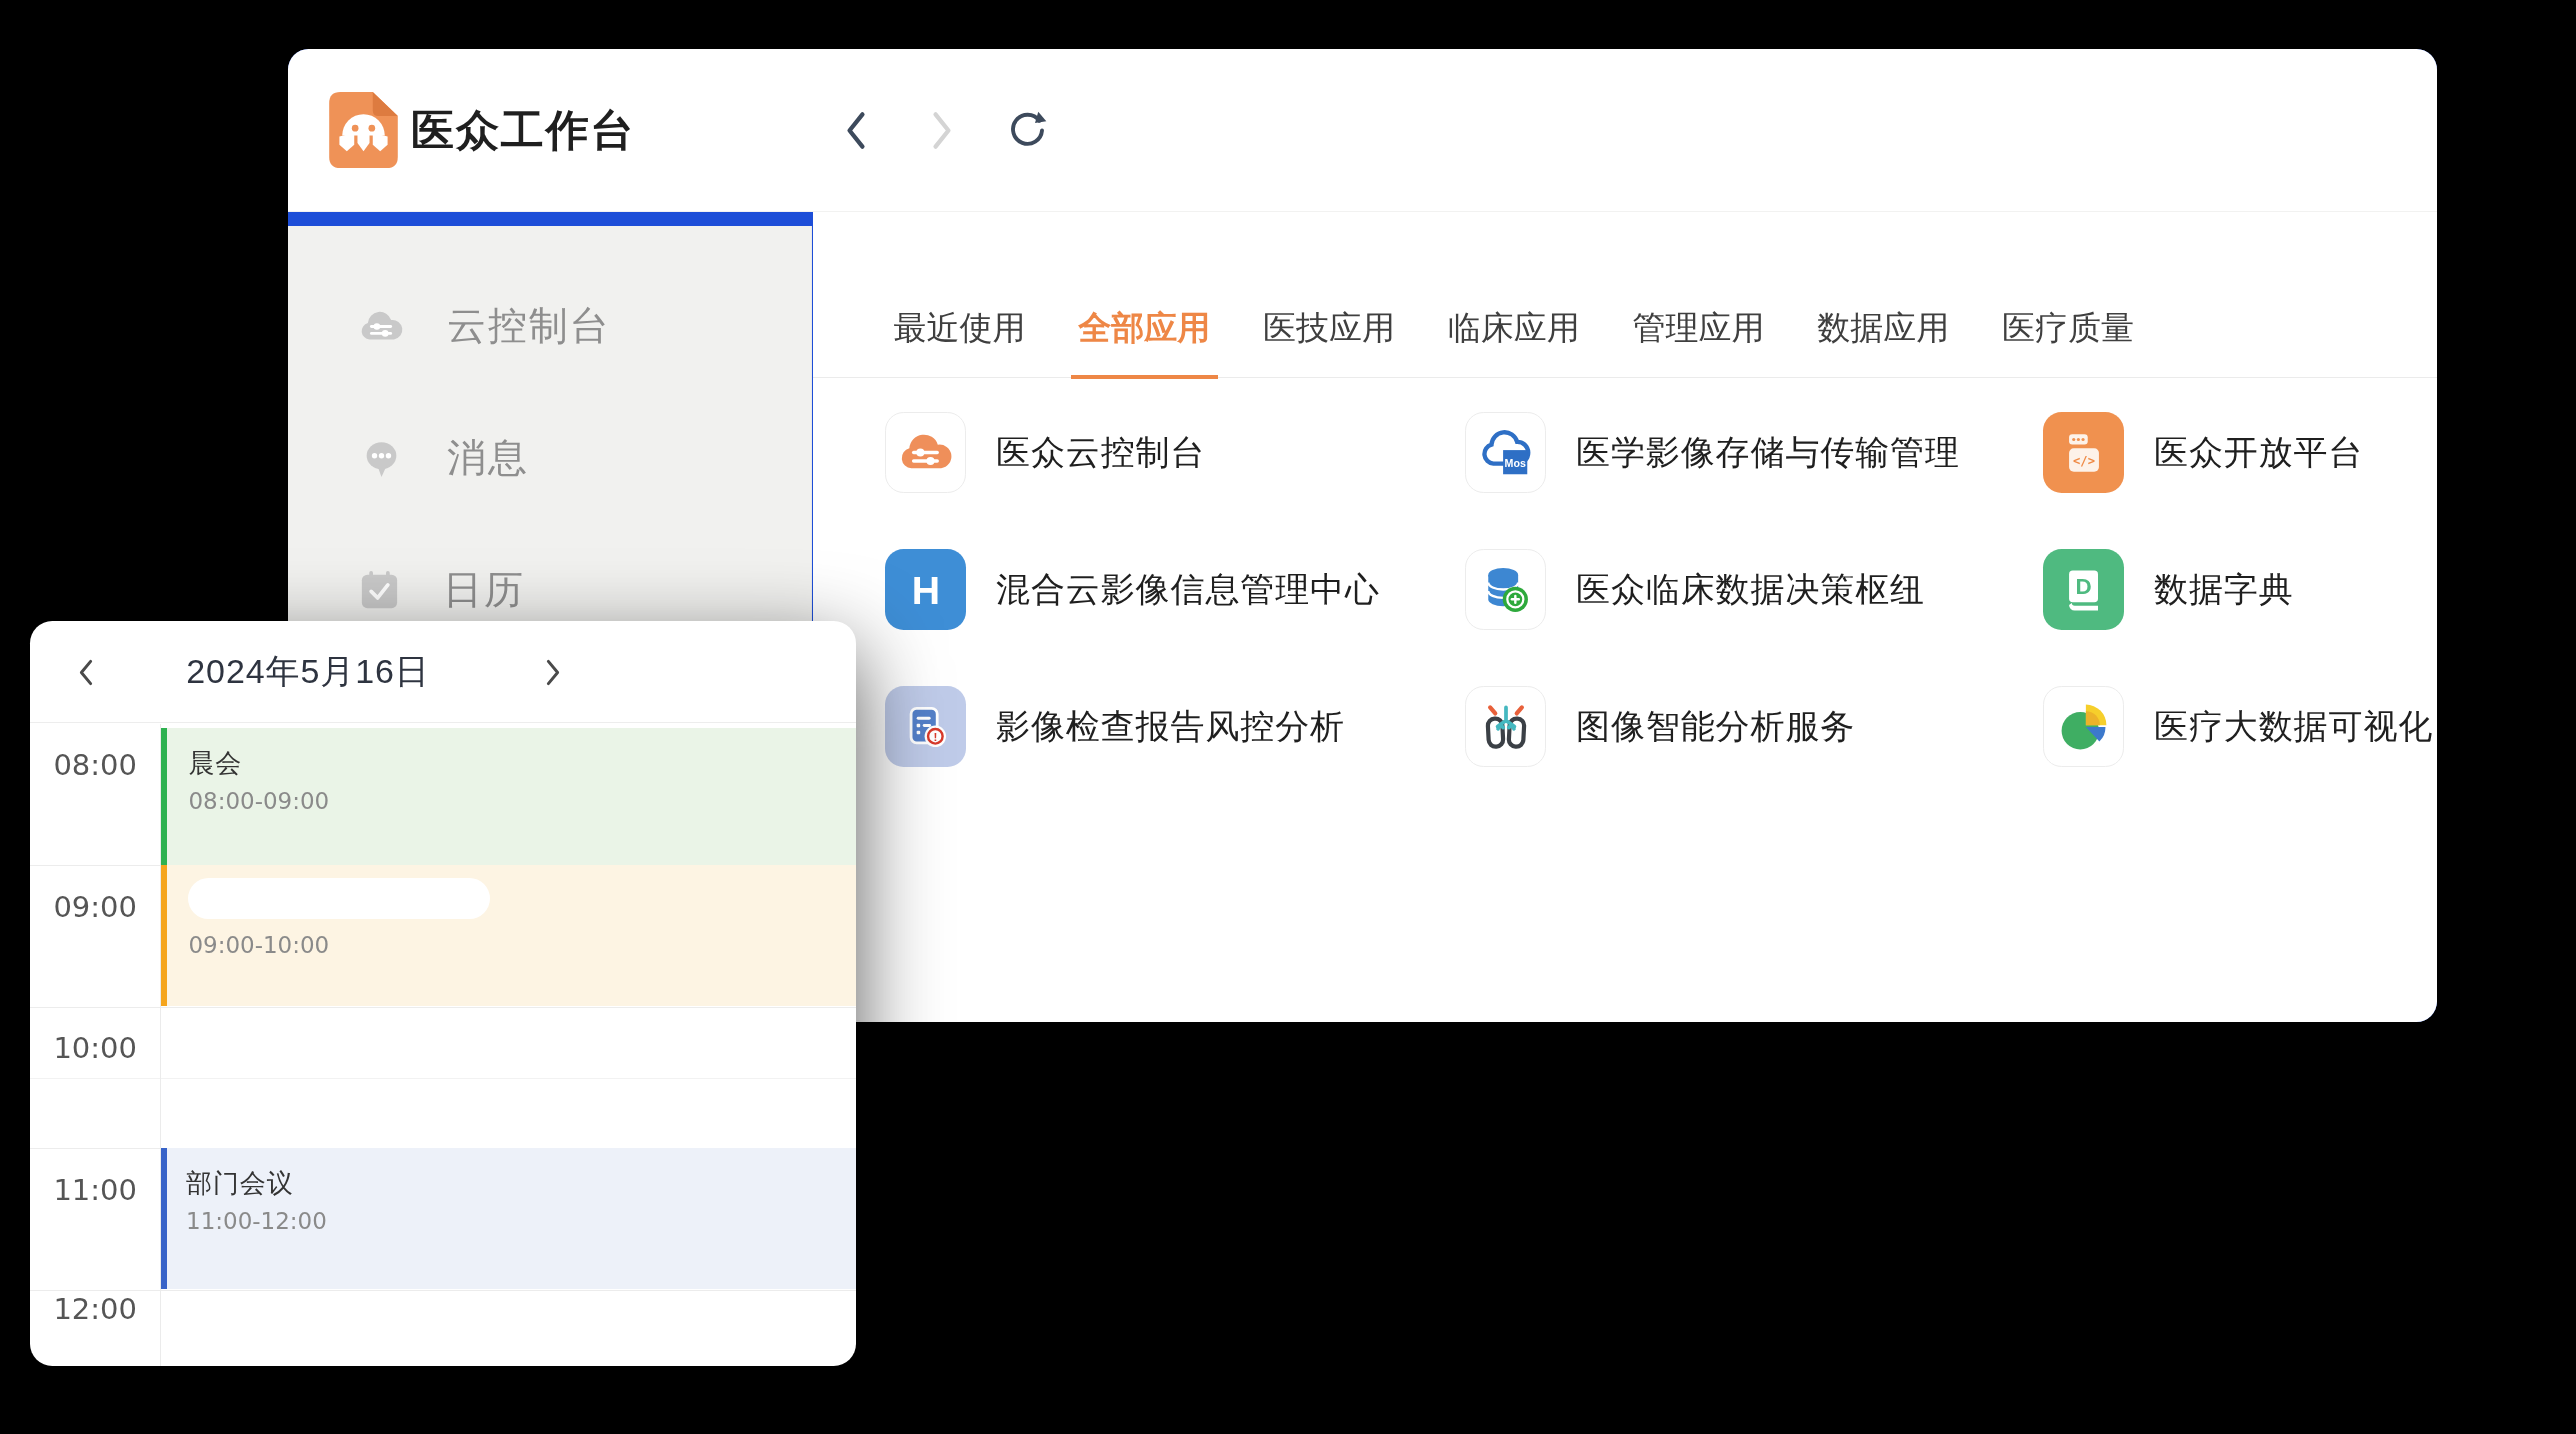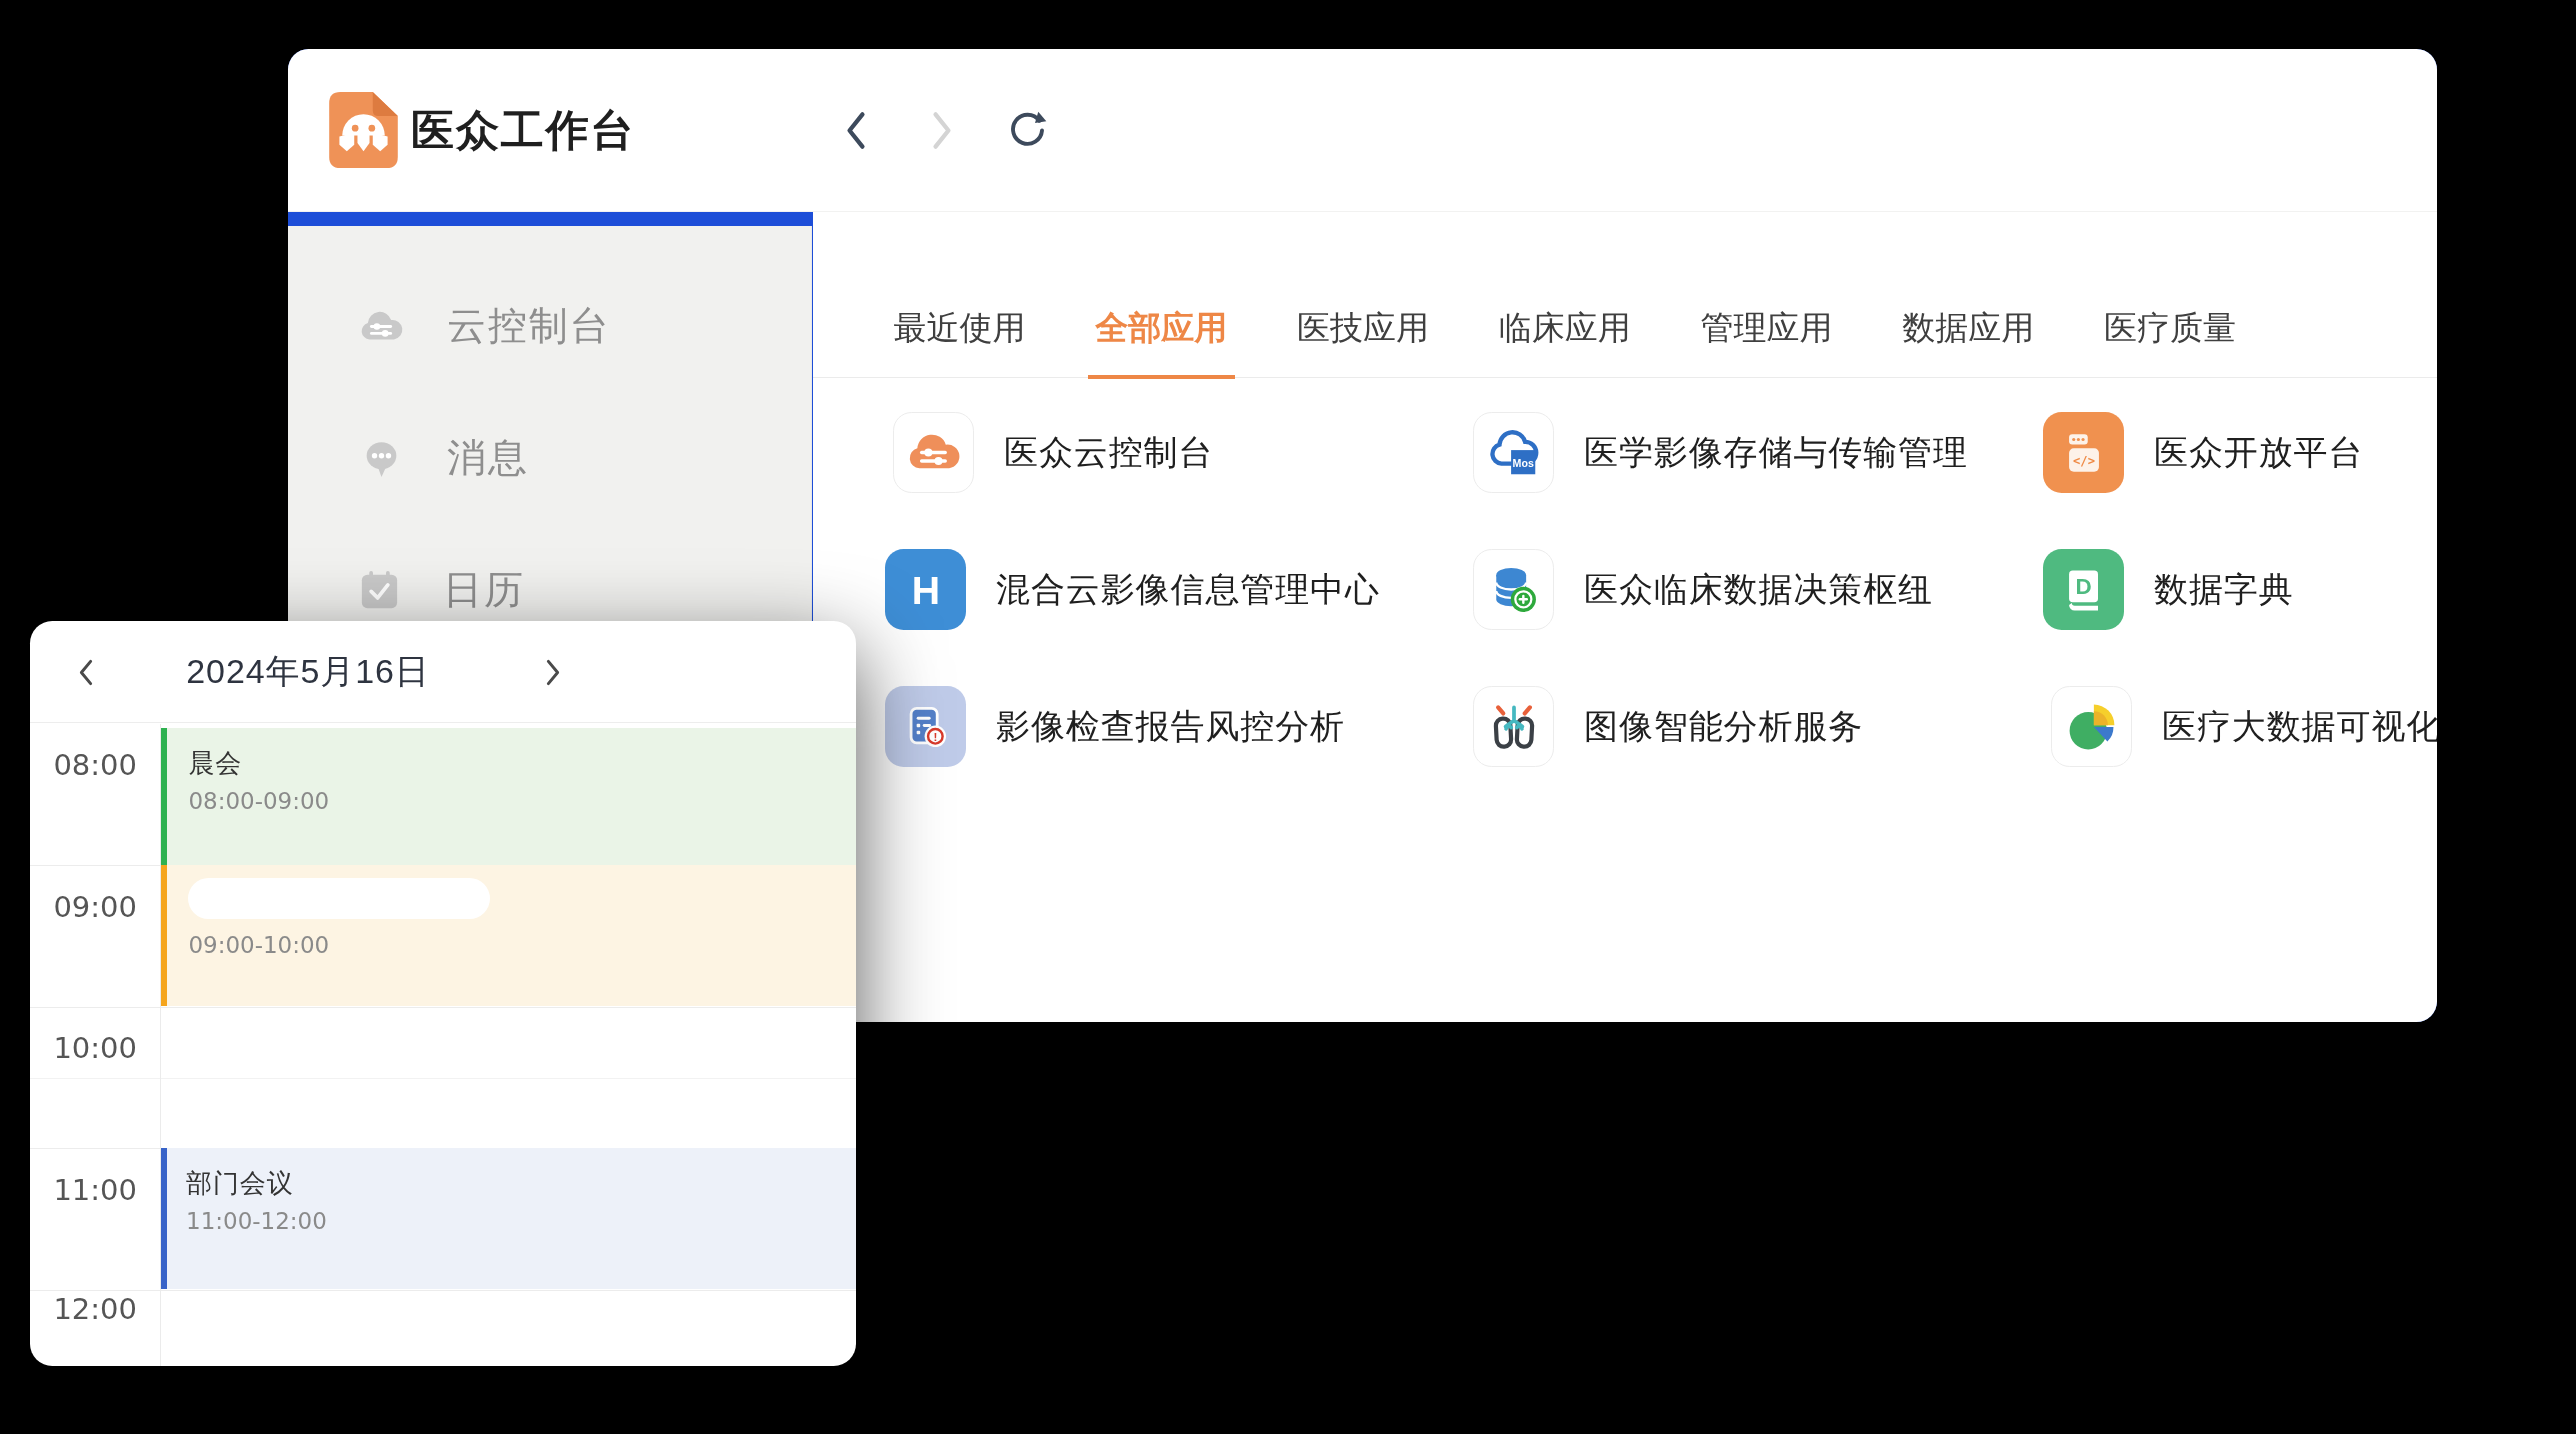--- a/index.html
+++ b/index.html
@@ -36,41 +36,41 @@
     background: #f1f1ef; border-right: 0.9px solid #e9e9e6;
     padding-top: 34px;
   }
   .side-item { height: 132px; display: flex; align-items: center; padding-left: 71px; gap: 43px; cursor: pointer; }
   .side-item svg { flex-shrink: 0; }
   .side-label { font-size: 39px; color: #8e8e8e; letter-spacing: 1.9px; }
 
   
   .main { position: absolute; left: 525px; top: 163px; right: 0; bottom: 0; background: #fff; }
   .tabs {
-    height: 166px; display: flex; align-items: flex-end; gap: 55px;
+    height: 166px; display: flex; align-items: flex-end; gap: 38px;
     padding-left: 73px; border-bottom: 1.9px solid #ebebeb;
   }
   .tab {
     padding: 0 7.4px 24px; margin-bottom: -1.9px;
     border-bottom: 4.7px solid transparent;
     font-size: 33px; color: #3f3f3f; cursor: pointer; white-space: nowrap;
   }
   .tab.active { color: #ee8746; border-bottom-color: #ee8746; font-weight: 600; }
 
   .apps {
     display: grid; grid-template-columns: 580px 578px auto;
     grid-auto-rows: 81px; row-gap: 56px;
     padding: 34px 0 0 72px;
   }
   .app { display: flex; align-items: center; gap: 30px; cursor: pointer; }
   .tile {
     width: 81px; height: 81px; border-radius: 18.6px; flex-shrink: 0;
     display: flex; align-items: center; justify-content: center;
   }
-  .tile.white { background: #fff; border: 1.9px solid #ececec; margin-left: 8px; }
+  .tile.white { background: #fff; border: 1.9px solid #ececec; }
   .tile.orange { background: #f0914f; }
   .tile.blue { background: #3e8ed6; }
   .tile.green { background: #4fba80; }
   .tile.periwinkle { background: #bfcbe9; }
   .app-label { font-size: 34px; font-weight: 500; color: #1f1f1f; letter-spacing: 0.9px; white-space: nowrap; }
 
   
   .calendar {
     position: absolute; left: 30px; top: 621px; width: 826px; height: 745px;
     background: #fff; border-radius: 22.3px; overflow: hidden;

